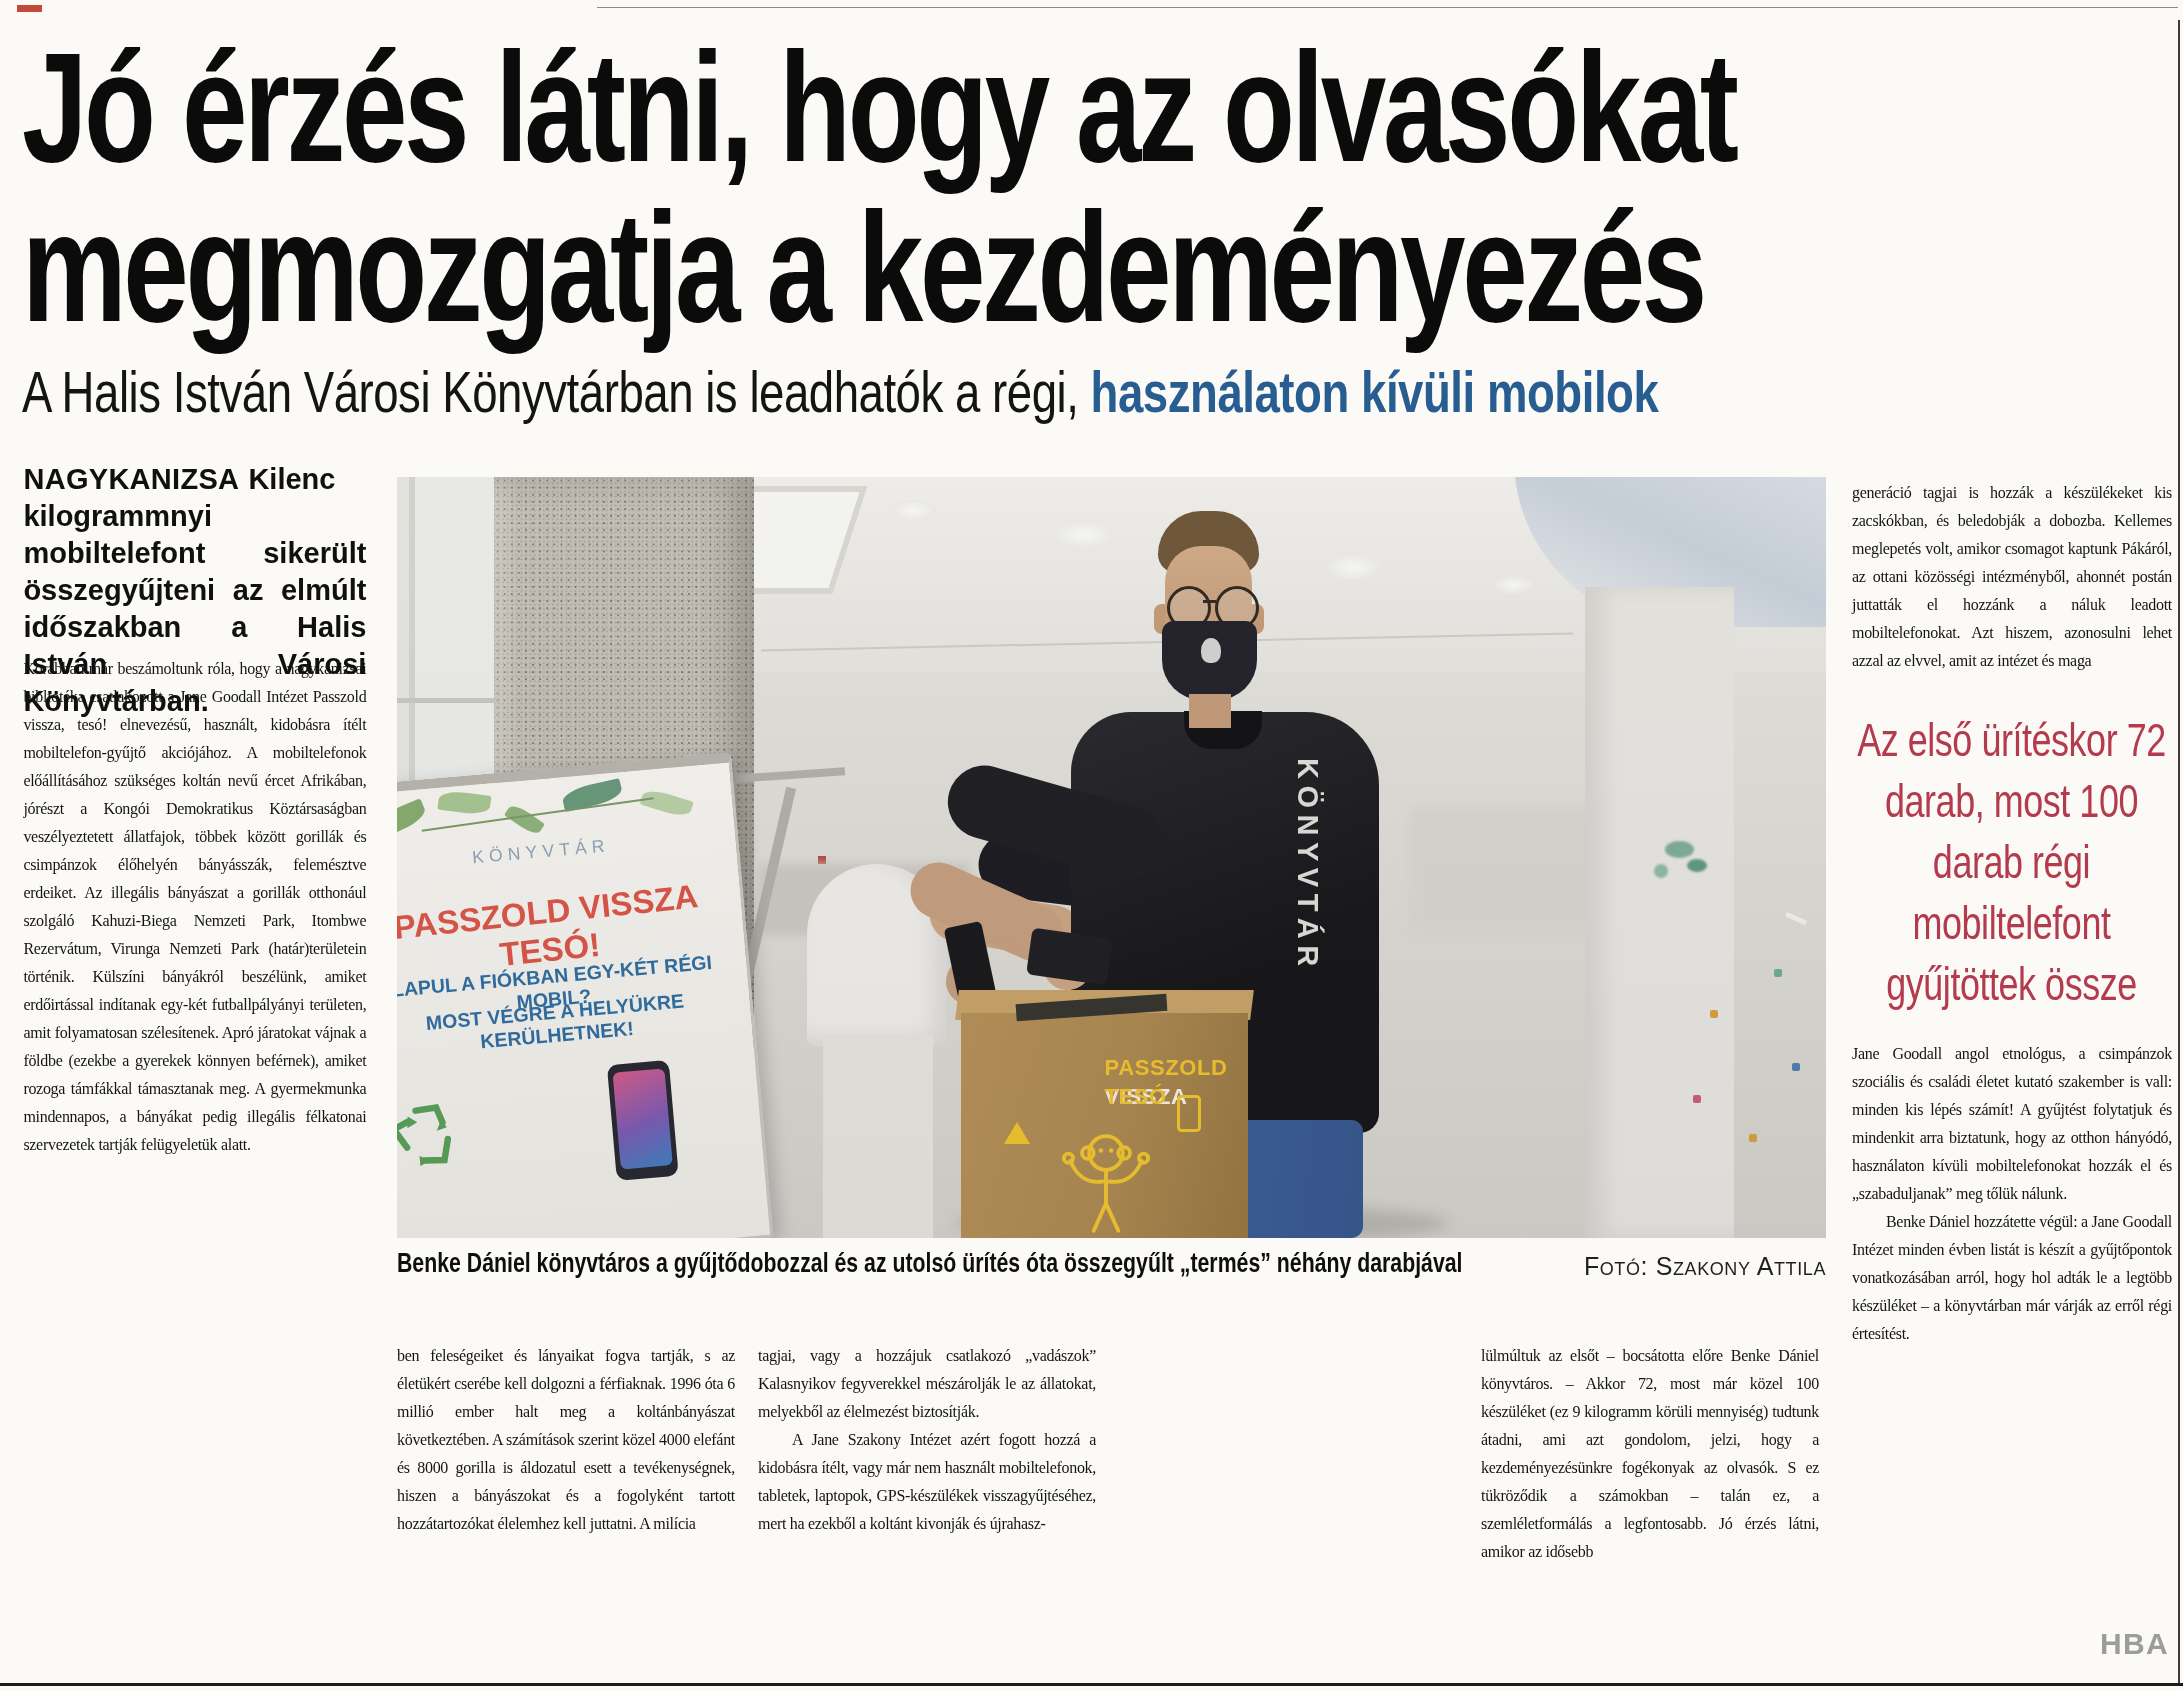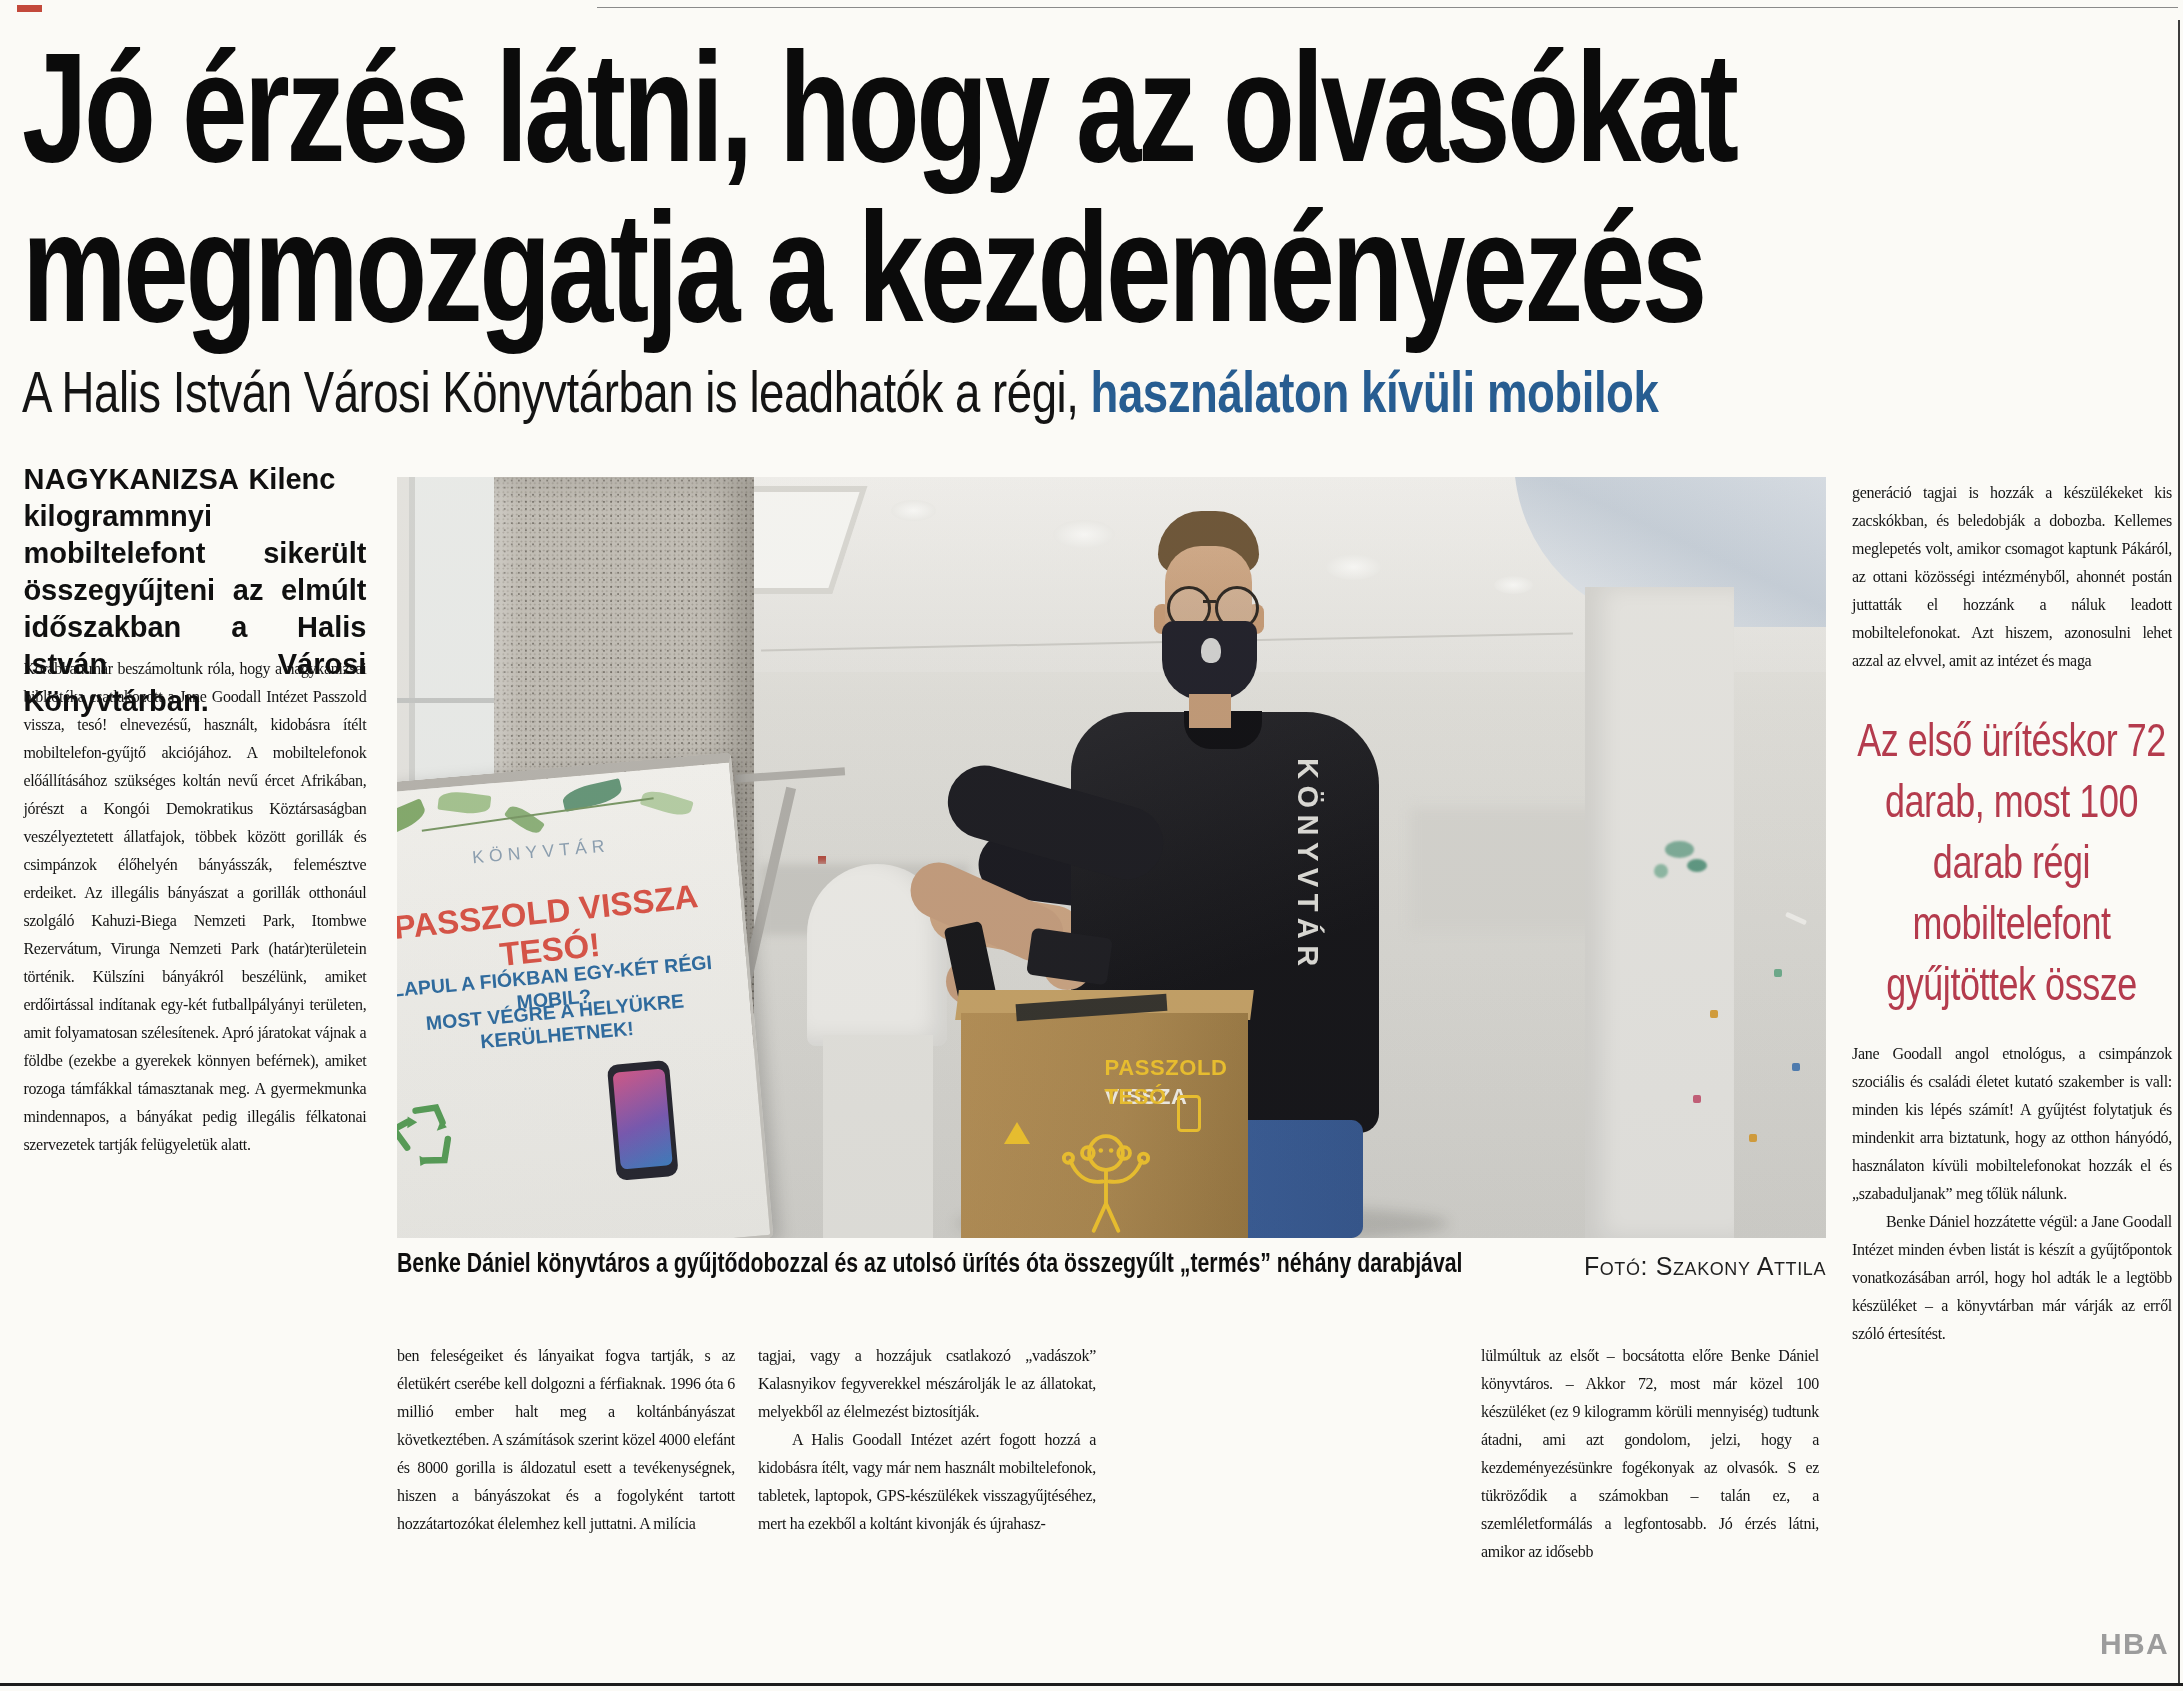--- a/index.html
+++ b/index.html
@@ -336,30 +336,30 @@
   </figure>
 
   <div class="caption">Benke Dániel könyvtáros a gyűjtődobozzal és az utolsó ürítés óta összegyűlt „termés” néhány darabjával</div>
   <div class="credit">Fotó: Szakony Attila</div>
 
   <div class="bcol bcol1 serifbody">
     <p>ben feleségeiket és lányaikat fogva tartják, s az életükért cserébe kell dolgozni a férfiaknak. 1996 óta 6 millió ember halt meg a koltánbányászat következtében. A számítások szerint közel 4000 elefánt és 8000 gorilla is áldozatul esett a tevékenységnek, hiszen a bányászokat és a fogolyként tartott hozzátartozókat élelemhez kell juttatni. A milícia</p>
   </div>
   <div class="bcol bcol2 serifbody">
     <p>tagjai, vagy a hozzájuk csatlakozó „vadászok” Kalasnyikov fegyverekkel mészárolják le az állatokat, melyekből az élelmezést biztosítják.</p>
-    <p class="ind">A Halis Goodall Intézet azért fogott hozzá a kidobásra ítélt, vagy már nem használt mobiltelefonok, tabletek, laptopok, GPS-készülékek visszagyűjtéséhez, mert ha ezekből a koltánt kivonják és újrahasz-</p>
+    <p class="ind">A Jane Szakony Intézet azért fogott hozzá a kidobásra ítélt, vagy már nem használt mobiltelefonok, tabletek, laptopok, GPS-készülékek visszagyűjtéséhez, mert ha ezekből a koltánt kivonják és újrahasz-</p>
   </div>
   <div class="bcol bcol3 serifbody">
   </div>
   <div class="bcol bcol4 serifbody">
     <p>lülmúltuk az elsőt – bocsátotta előre Benke Dániel könyvtáros. – Akkor 72, most már közel 100 készüléket (ez 9 kilogramm körüli mennyiség) tudtunk átadni, ami azt gondolom, jelzi, hogy a kezdeményezésünkre fogékonyak az olvasók. S ez tükröződik a számokban – talán ez, a szemléletformálás a legfontosabb. Jó érzés látni, amikor az idősebb</p>
   </div>
 
   <div class="rcol serifbody">
     <p>generáció tagjai is hozzák a készülékeket kis zacskókban, és beledobják a dobozba. Kellemes meglepetés volt, amikor csomagot kaptunk Pákáról, az ottani közösségi intézményből, ahonnét postán juttatták el hozzánk a náluk leadott mobiltelefonokat. Azt hiszem, azonosulni lehet azzal az elvvel, amit az intézet és maga</p>
     <div class="pullquote">Az első ürítéskor 72 darab, most 100 darab régi mobiltelefont gyűjtöttek össze</div>
     <p>Jane Goodall angol etnológus, a csimpánzok szociális és családi életet kutató szakember is vall: minden kis lépés számít! A gyűjtést folytatjuk és mindenkit arra biztatunk, hogy az otthon hányódó, használaton kívüli mobiltelefonokat hozzák el és „szabaduljanak” meg tőlük nálunk.</p>
-    <p class="ind">Benke Dániel hozzátette végül: a Jane Goodall Intézet minden évben listát is készít a gyűjtőpontok vonatkozásában arról, hogy hol adták le a legtöbb készüléket – a könyvtárban már várják az erről szóló értesítést.</p>
+    <p class="ind">Benke Dániel hozzátette végül: a Jane Goodall Intézet minden évben listát is készít a gyűjtőpontok vonatkozásában arról, hogy hol adták le a legtöbb készüléket – a könyvtárban már várják az erről régi értesítést.</p>
   </div>
   <div class="byline">HBA</div>
 
 </div>
 
 
 </body></html>

